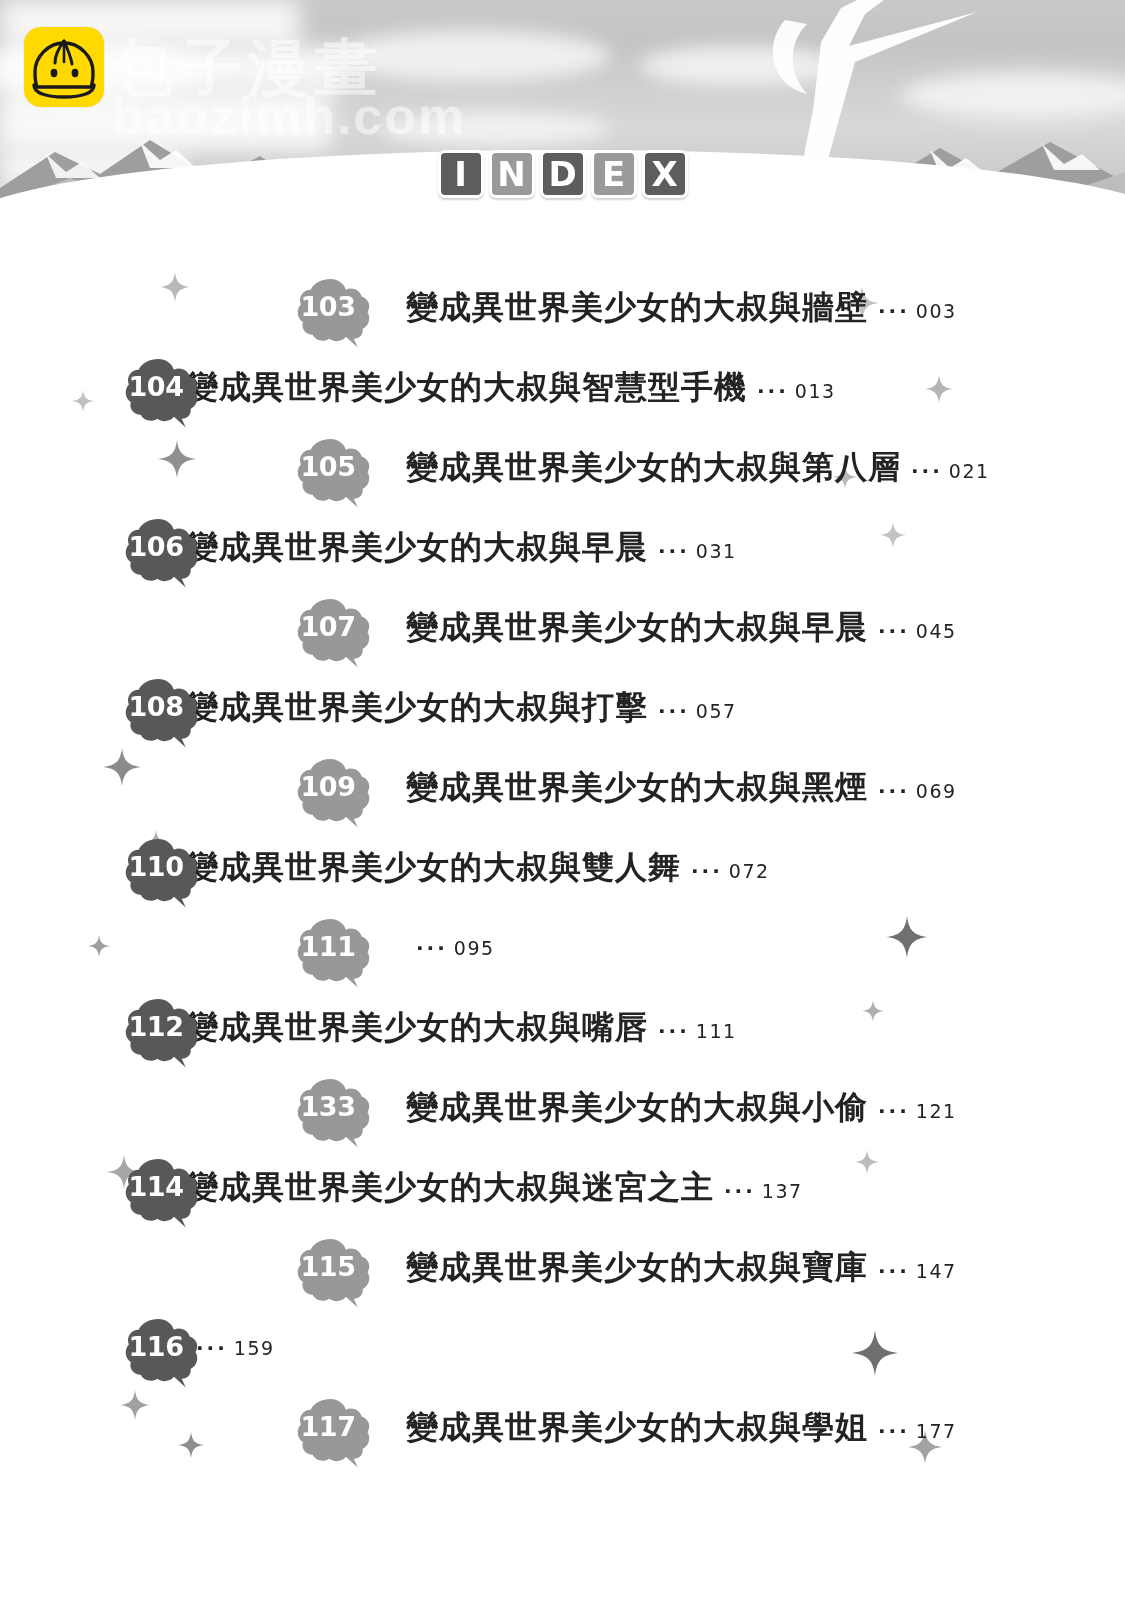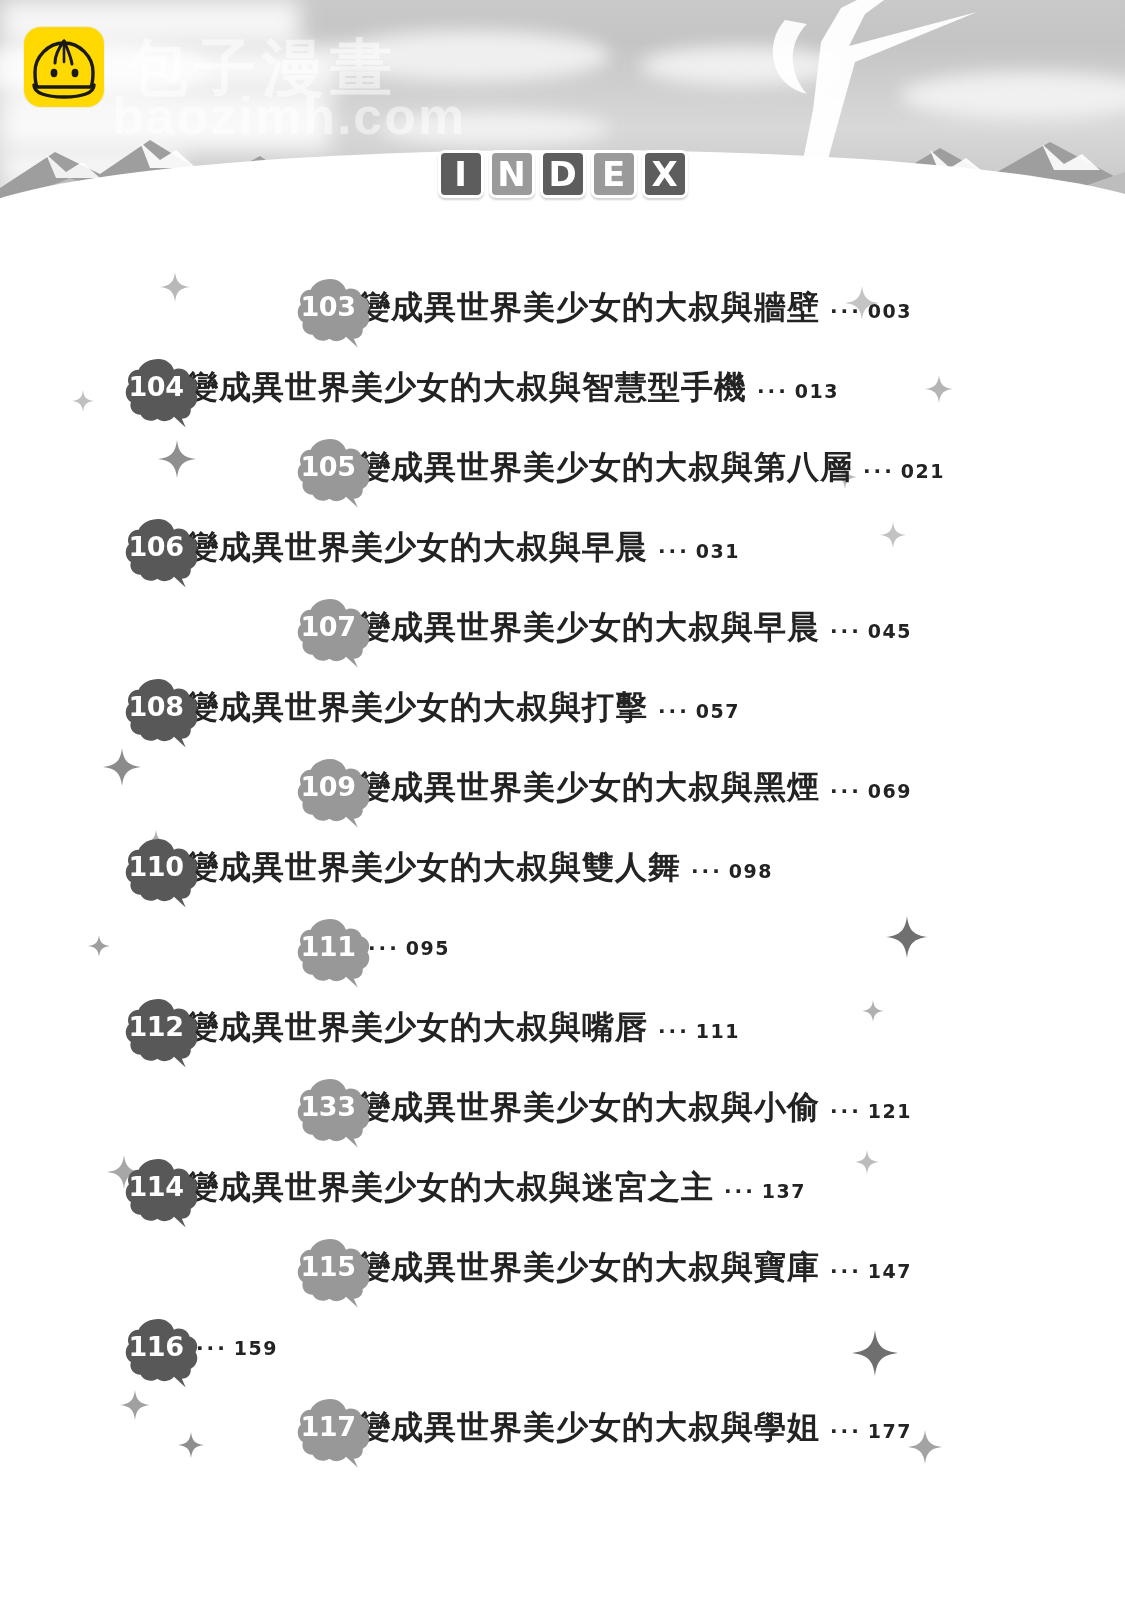--- a/index.html
+++ b/index.html
@@ -71,21 +71,21 @@
   .logo {
     position: absolute;
     left: 24px; top: 27px;
     width: 80px; height: 80px;
     background: #ffd900;
     border-radius: 17px;
     box-shadow: 0 0 0 1px rgba(0,0,0,.04);
   }
   .watermark-cn {
     position: absolute;
-    left: 126px; top: 26px;
+    left: 111px; top: 26px;
     font-size: 62px;
     letter-spacing: 6px;
     color: rgba(255,255,255,.55);
     font-weight: 700;
     font-family: "DejaVu Sans", sans-serif;
     white-space: nowrap;
   }
   .watermark-en {
     position: absolute;
     left: 112px; top: 86px;
@@ -130,21 +130,21 @@
     width: 1125px;
     z-index: 4;
   }
   .entry {
     position: relative;
     height: 80px;
     display: flex;
     align-items: center;
   }
   .entry.even { padding-left: 120px; }   
-  .entry.odd  { padding-left: 292px; }   
+  .entry.odd  { padding-left: 292px; gap: 48px; }   
 
   .badge {
     position: relative;
     width: 72px;
     height: 66px;
     flex: 0 0 auto;
     display: flex;
     align-items: center;
     justify-content: center;
     z-index: 2;
@@ -180,21 +180,21 @@
     font-family: "DejaVu Sans", sans-serif;
     font-size: 20px;
     color: #232323;
     letter-spacing: 3px;
     margin: 0 6px 0 10px;
     font-weight: 700;
   }
   .pagenum {
     font-family: "DejaVu Sans", sans-serif;
     font-size: 19px;
-    font-weight: 700;
+    font-weight: 400;
     color: #232323;
     letter-spacing: 1.5px;
   }
 
   
   .sparkle {
     position: absolute;
     z-index: 1;
     pointer-events: none;
   }
@@ -428,21 +428,21 @@
           <svg width="82" height="76" viewBox="0 0 82 76">
             <g transform="translate(3,2) scale(0.98)">
               <path d="M36,2 C44,2 50,7 52,13 C58,10 66,13 68,20 C75,22 78,30 74,36 C78,42 75,50 69,53 C70,58 66,63 60,63 L64,72 L52,61 C48,66 40,67 35,63 C29,67 21,65 18,59 C11,59 6,53 8,46 C2,42 1,33 6,28 C3,21 8,13 16,13 C19,6 28,2 36,2 Z"></path>
             </g>
           </svg>
           <span class="num">110</span>
         </div>
         <div class="entry-text">
           <span class="title-cn">變成異世界美少女的大叔與雙人舞</span>
           <span class="dots">···</span>
-          <span class="pagenum">098</span>
+          <span class="pagenum">072</span>
         </div>
       </div>
       <div class="entry odd">
         <div class="badge light">
           <svg width="82" height="76" viewBox="0 0 82 76">
             <g transform="translate(3,2) scale(0.98)">
               <path d="M36,2 C44,2 50,7 52,13 C58,10 66,13 68,20 C75,22 78,30 74,36 C78,42 75,50 69,53 C70,58 66,63 60,63 L64,72 L52,61 C48,66 40,67 35,63 C29,67 21,65 18,59 C11,59 6,53 8,46 C2,42 1,33 6,28 C3,21 8,13 16,13 C19,6 28,2 36,2 Z"></path>
             </g>
           </svg>
           <span class="num">111</span>

